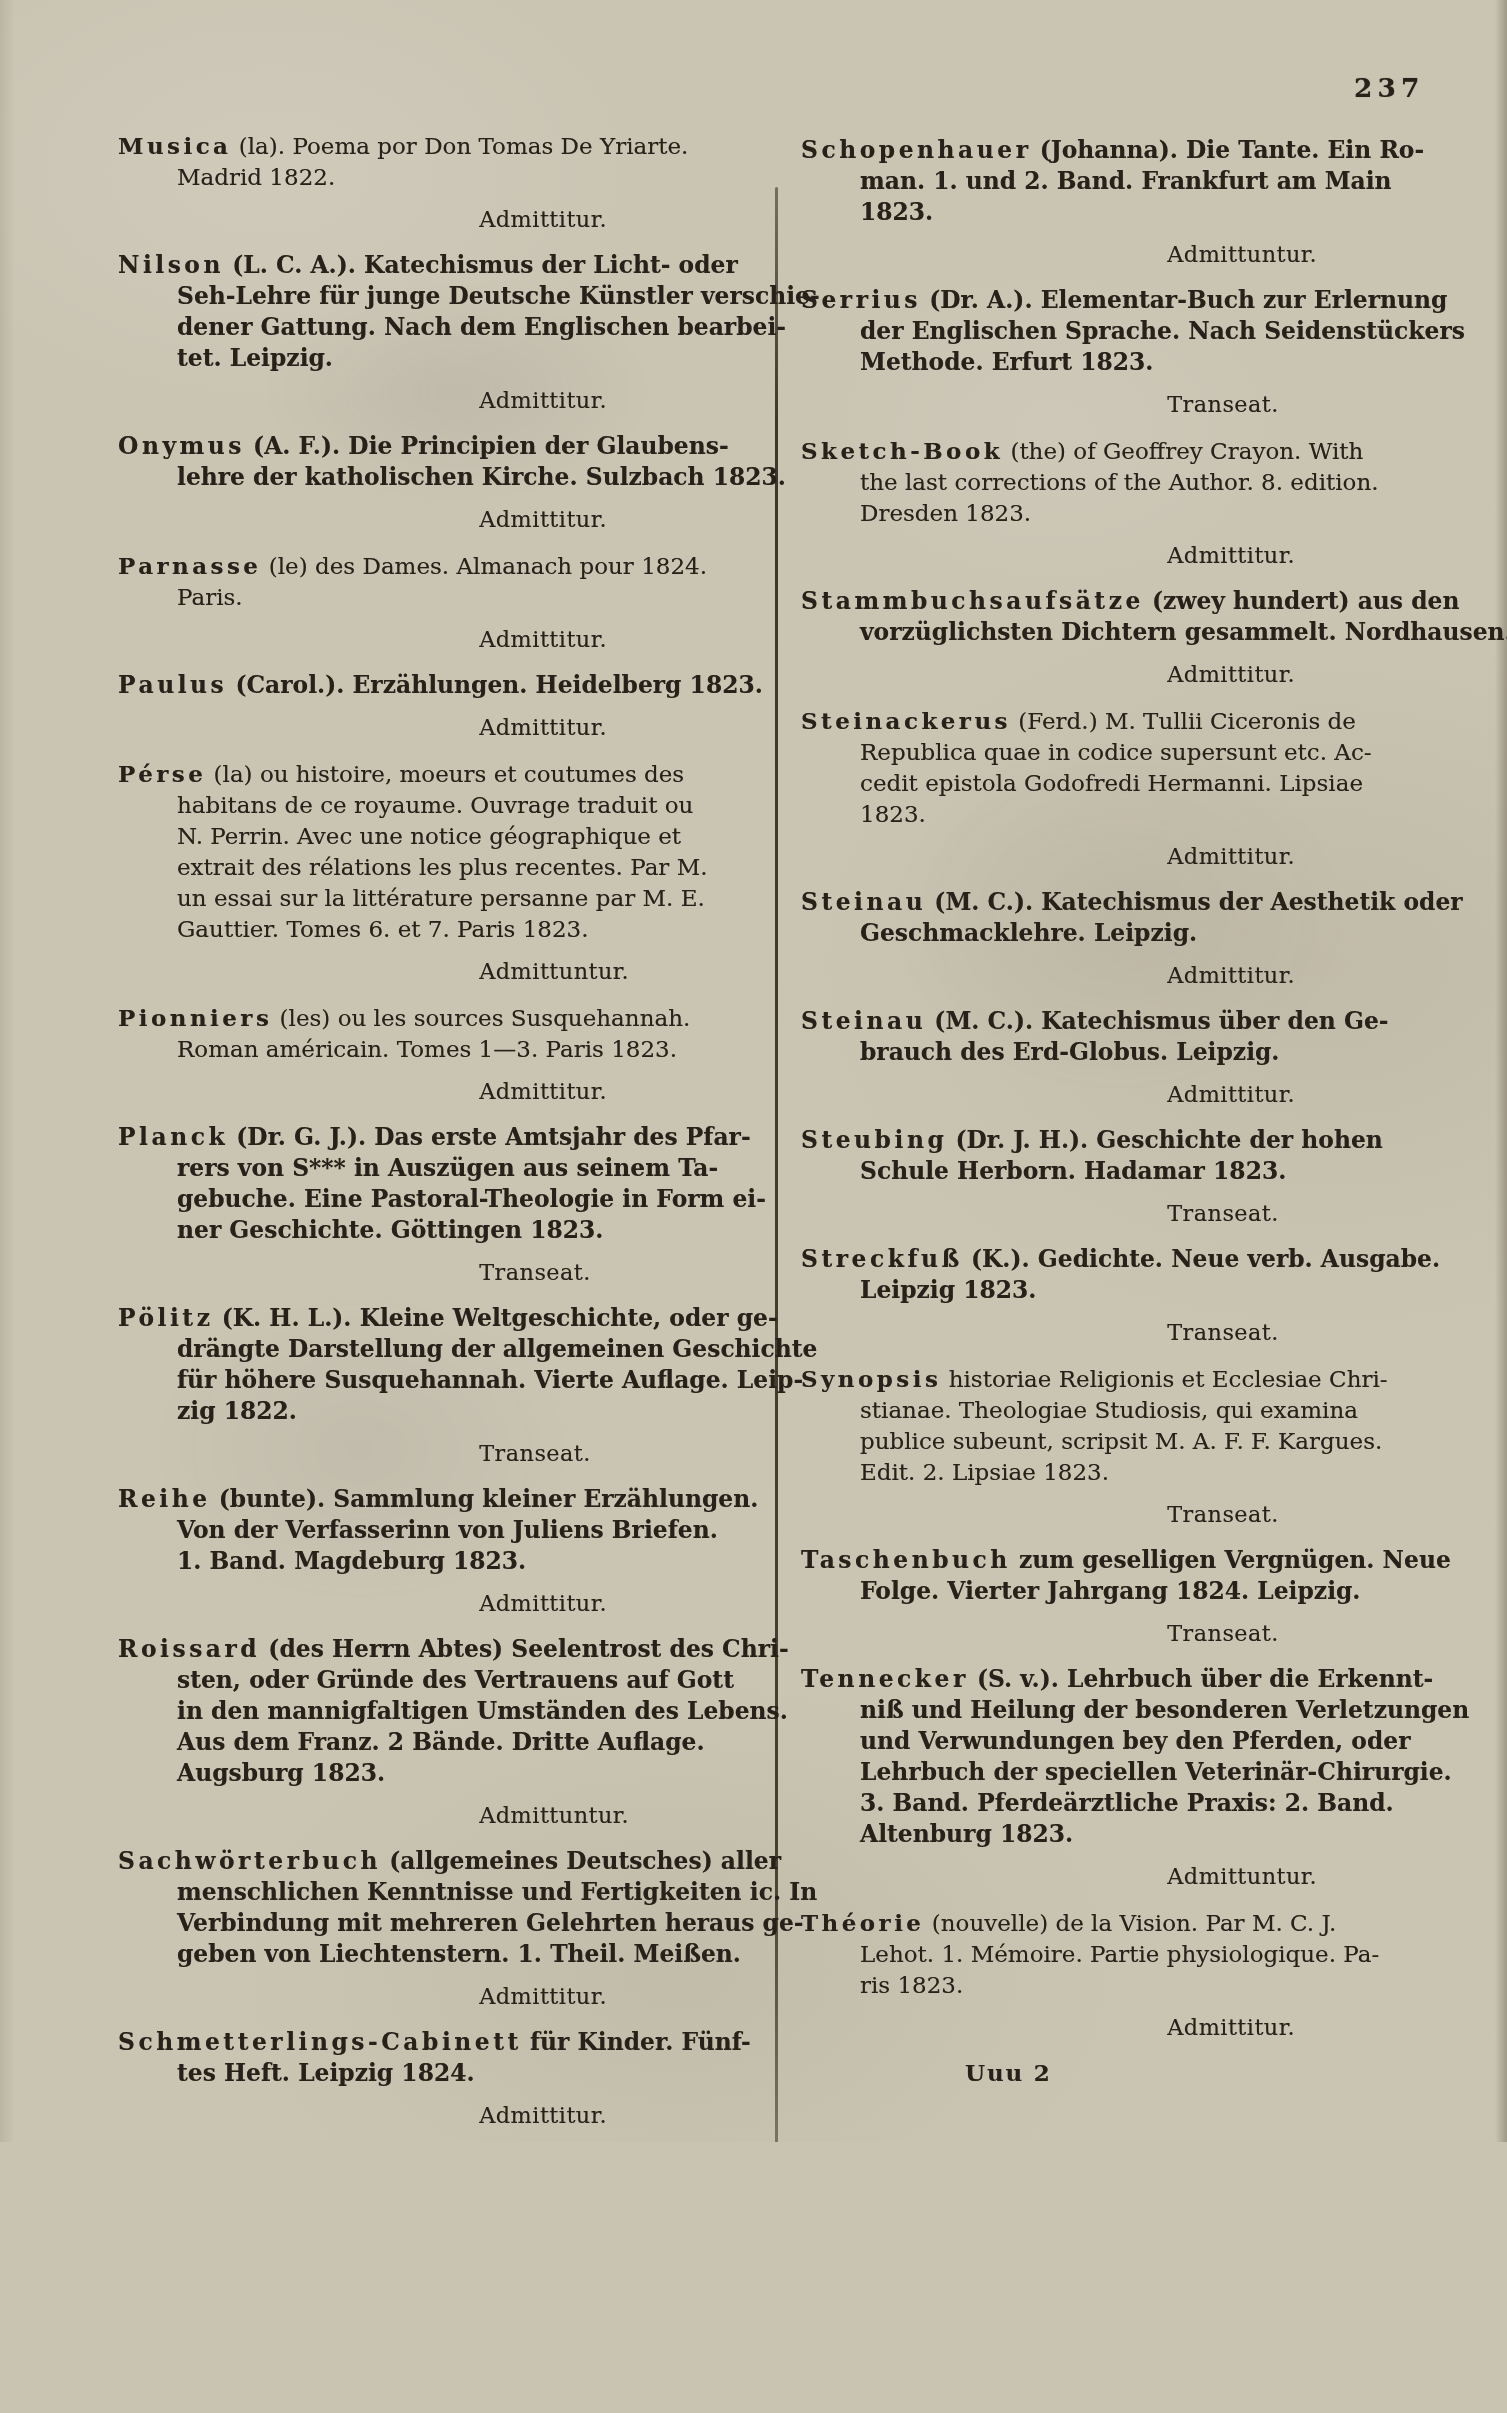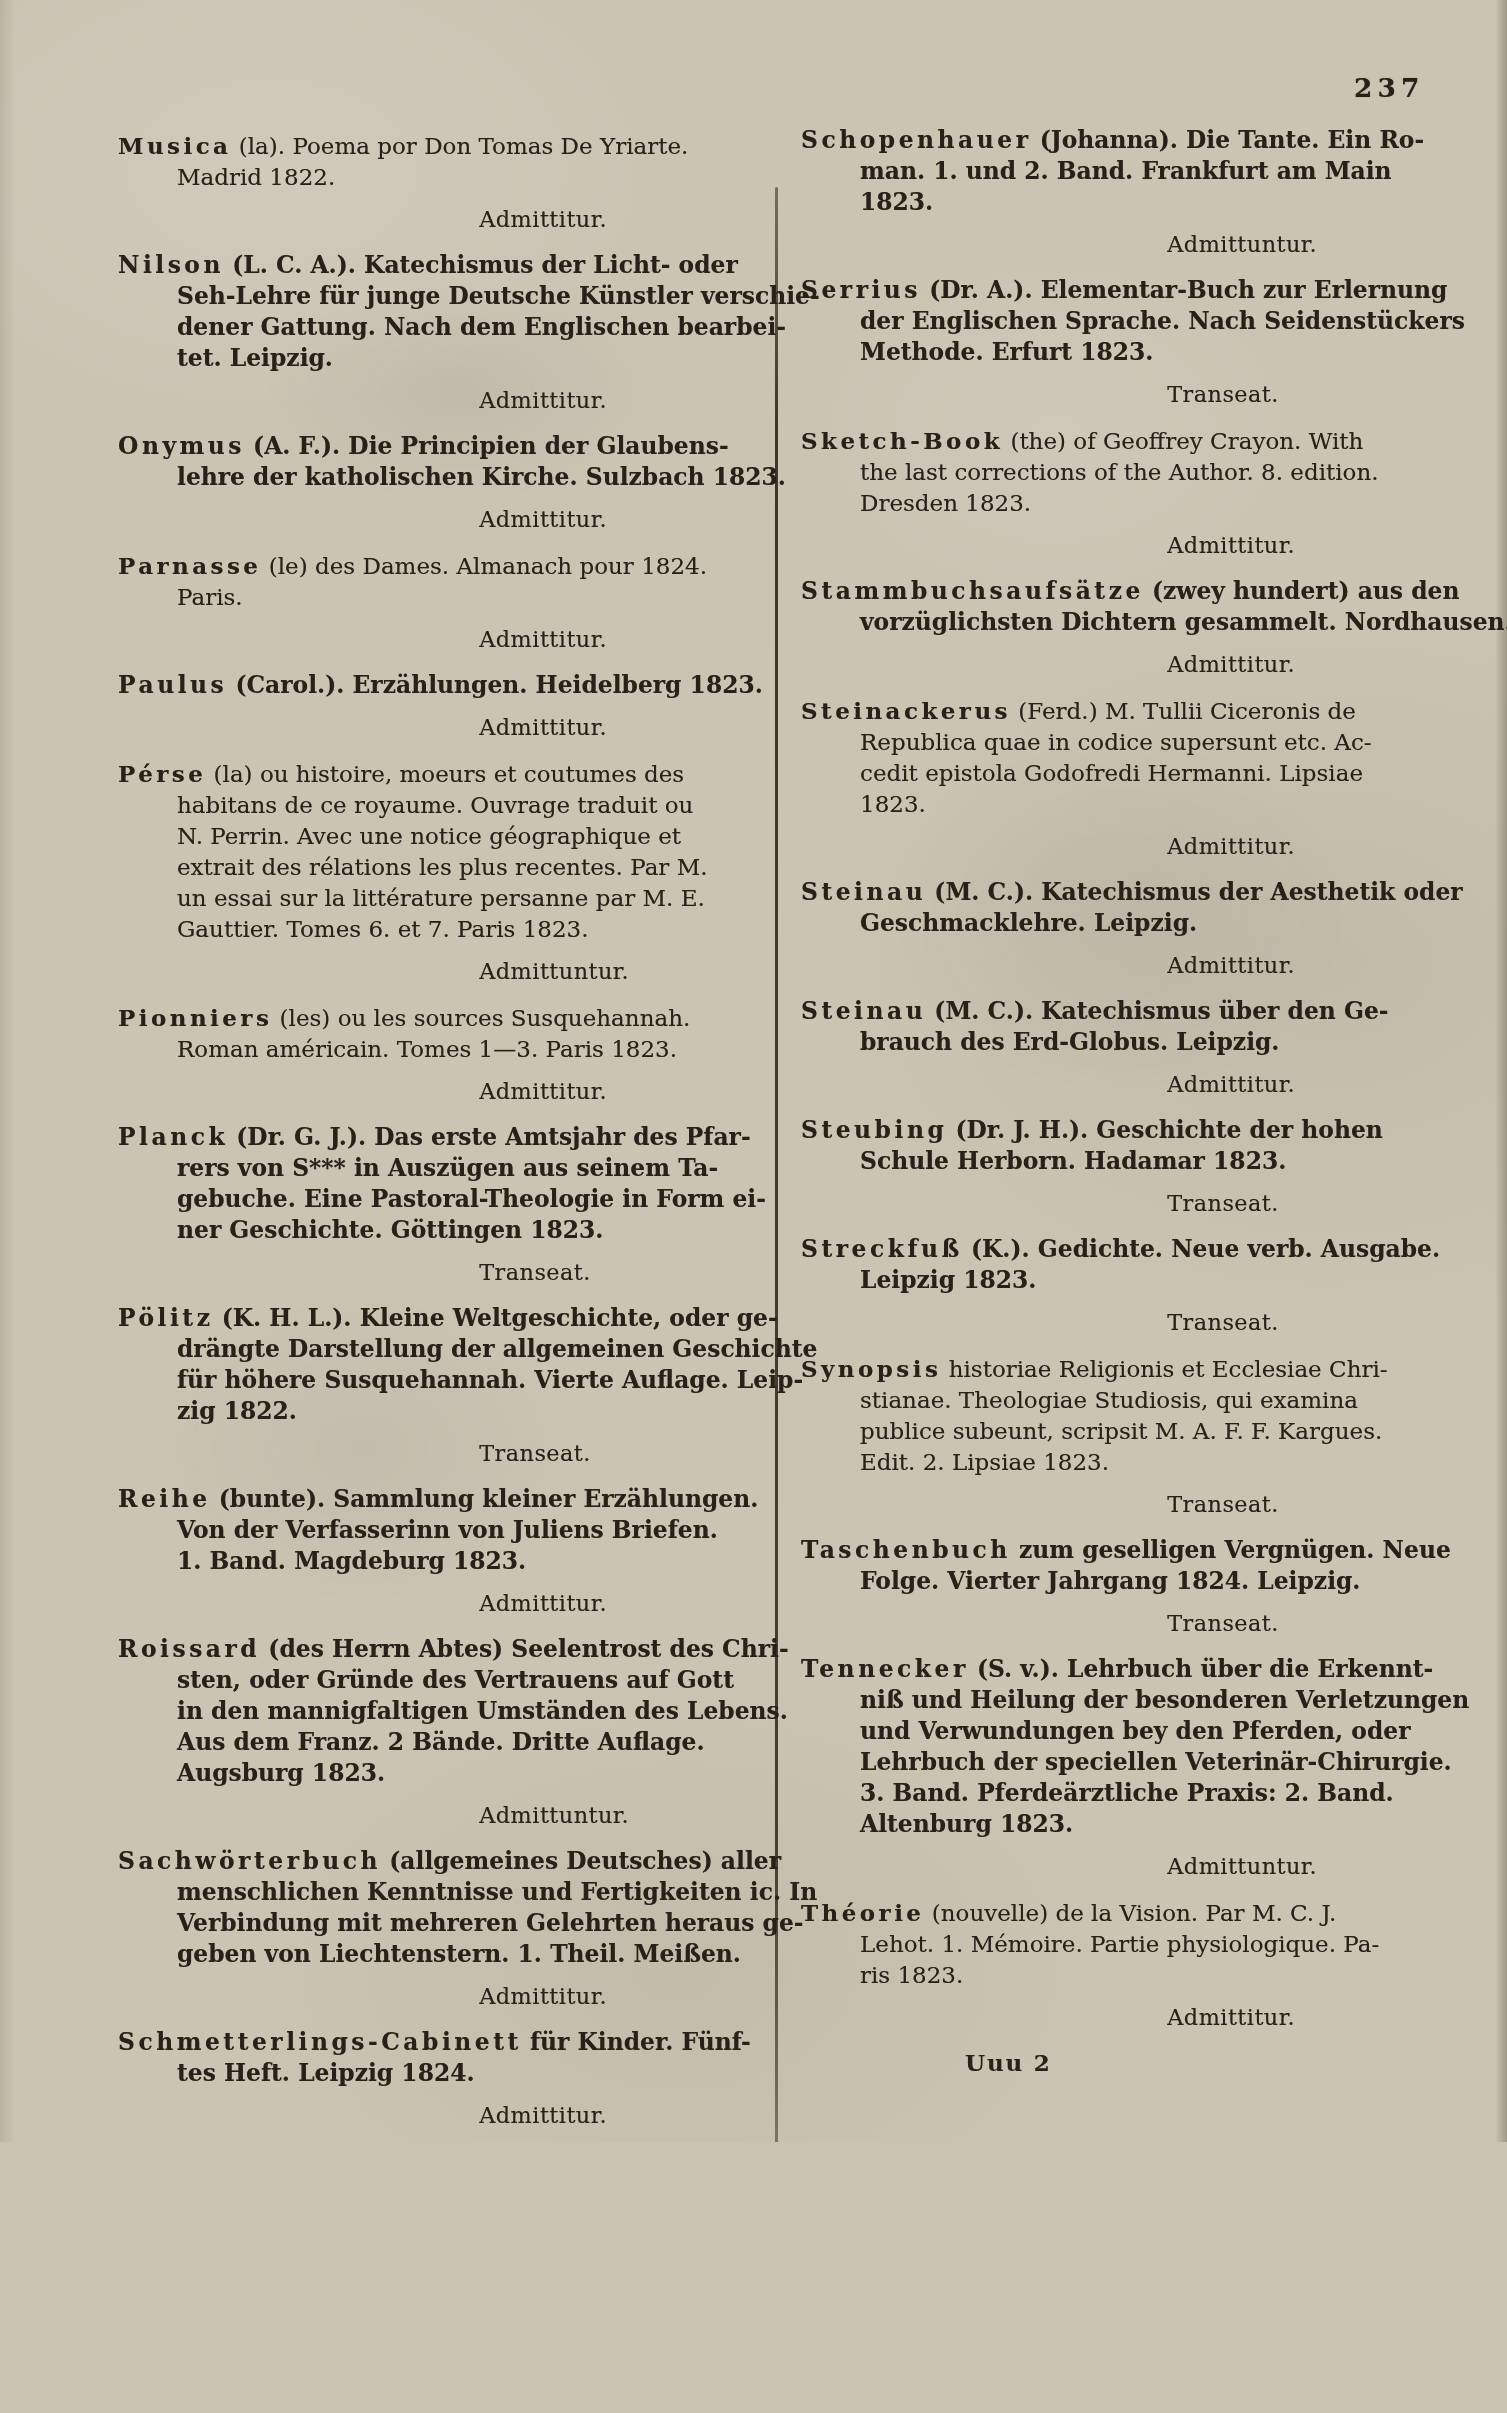--- a/index.html
+++ b/index.html
@@ -39,21 +39,21 @@
     background: radial-gradient(ellipse at center, rgba(96,100,92,.08), transparent 70%); }
 
   .page-number {
     position: absolute; left: 1354px; top: 72px;
     font-size: 26.4px; font-weight: 600; letter-spacing: 5.1px;
     text-shadow: 0 0 1px rgba(40,32,20,.45);
   }
 
   .column { position: absolute; }
   .col-left  { left: 118px;  top: 130px; width: 645px; }
-  .col-right { left: 801px; top: 125px; width: 654px; }
+  .col-right { left: 801px; top: 135px; width: 654px; }
 
   .divider {
     position: absolute; left: 775px; top: 187px;
     width: 3.1px; height: 1961px;
     background: linear-gradient(to bottom, rgba(46,40,28,.55), rgba(46,40,28,.9) 12%, rgba(46,40,28,.85) 85%, rgba(46,40,28,.5));
     border-radius: 1.5px;
   }
 
   .entry { text-shadow: 0 0 0.5px rgba(40,32,20,.38); }
   .line { font-size: 23px; line-height: 31px; white-space: nowrap; }

